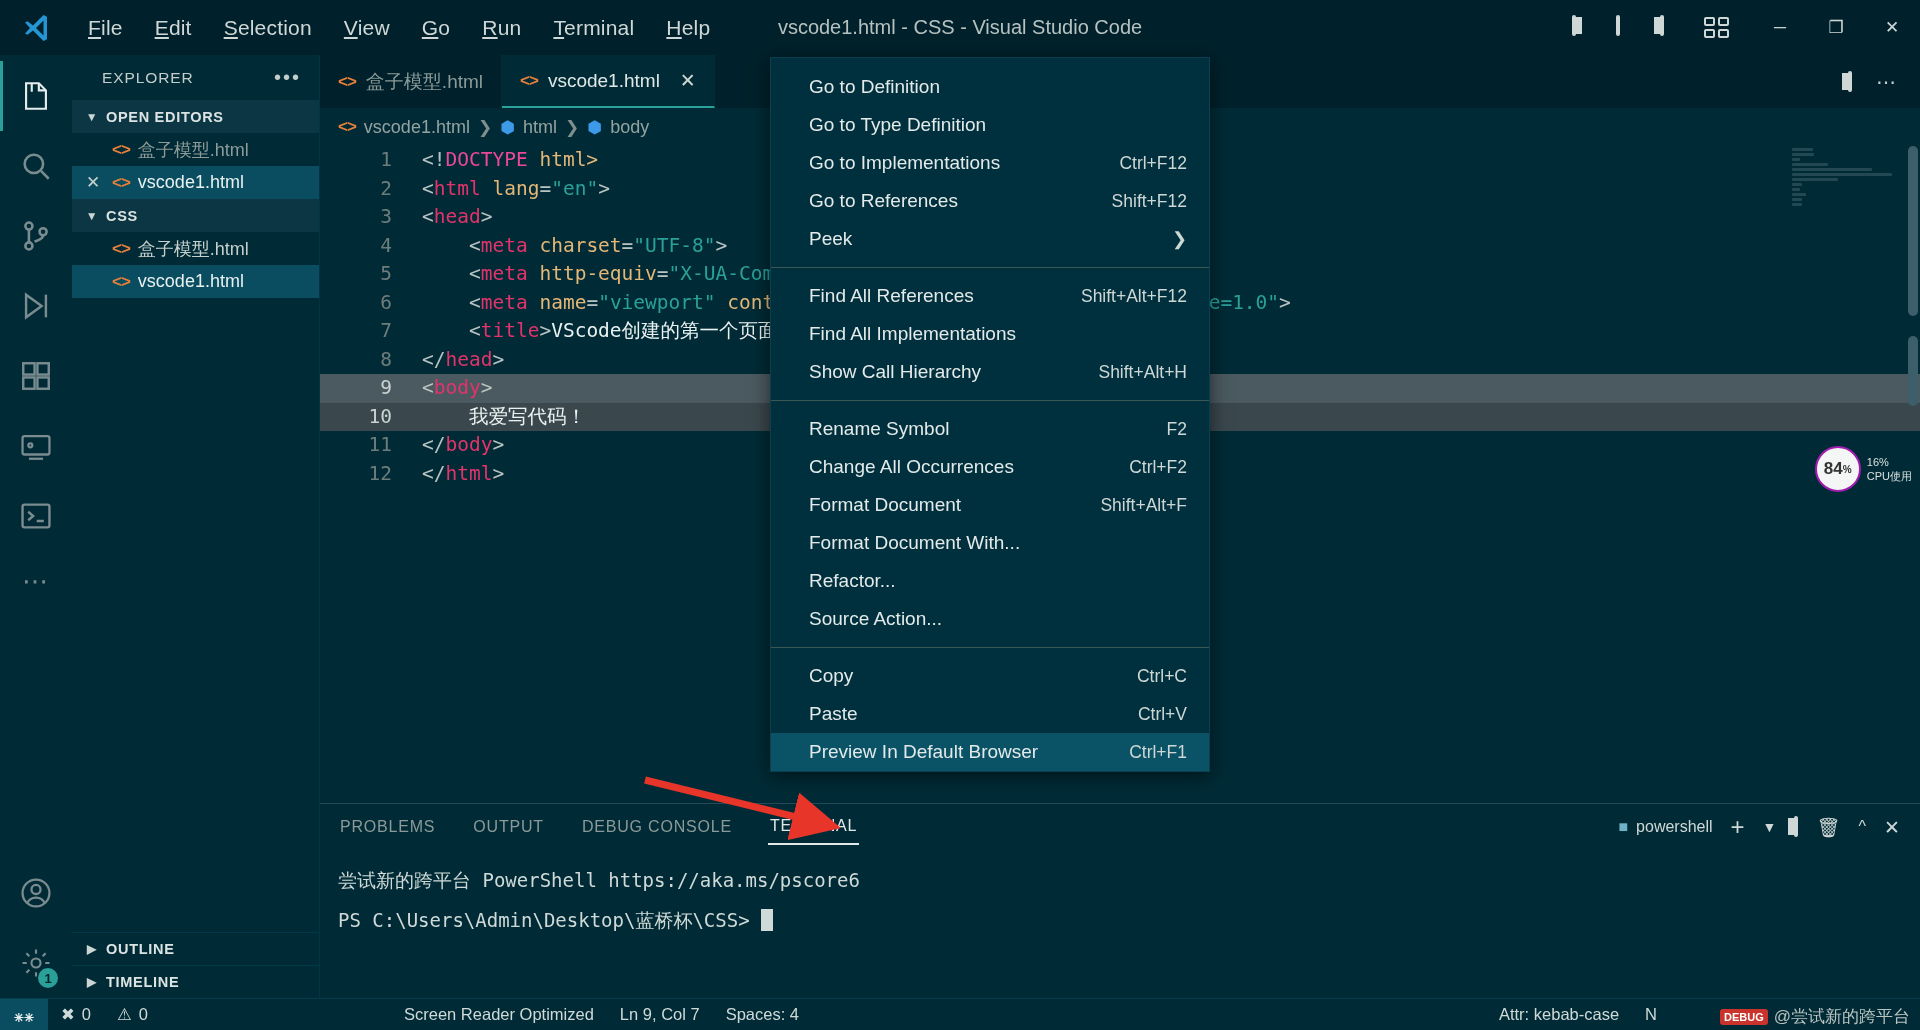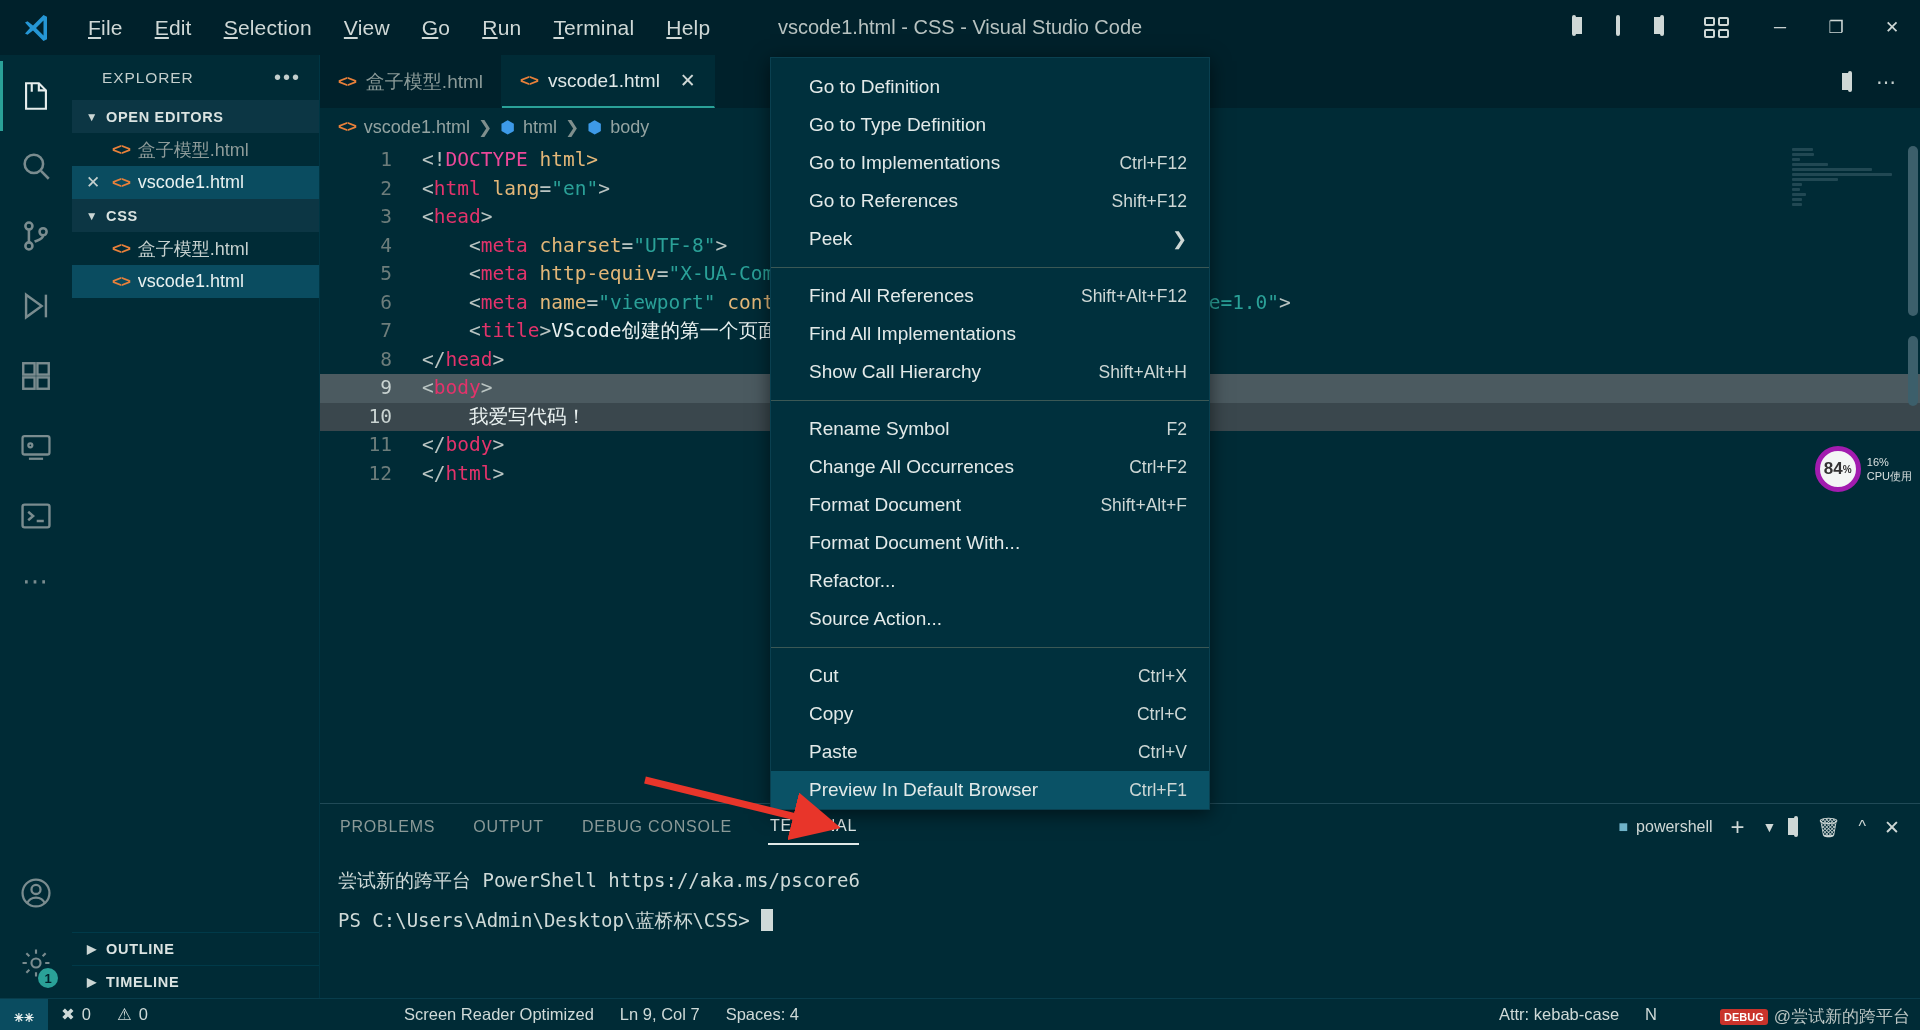--- a/index.html
+++ b/index.html
@@ -149,21 +149,21 @@
 
   .scrollbar-v { position: absolute; right: 0; top: 0; width: 14px; height: 100%; }
   .scroll-thumb { position:absolute; right:2px; width:10px; background:#3c5f6b; border-radius:5px; }
 
   
   .cpu-widget {
     position: absolute; right: 8px; top: 300px; display:flex; align-items:center; gap:6px;
   }
   .cpu-ring {
     width: 46px; height: 46px; border-radius: 50%;
-    border: 5px solid #a21caf; background: #f3f6f5;
+    border: 2px solid #a21caf; background: #f3f6f5;
     display:flex; align-items:center; justify-content:center;
     font-size: 17px; font-weight: bold; color:#333; font-family:"Liberation Sans",sans-serif;
   }
   .cpu-ring sup { font-size: 10px; }
   .cpu-txt { font-size: 11px; color:#d8e0df; line-height: 14px; }
 
   
   .panel { height: 195px; flex: 0 0 195px; background:#002b36; border-top: 1px solid #204a57; display:flex; flex-direction:column; }
   .panel-tabs { height: 46px; display:flex; align-items:center; padding-left: 18px; gap: 34px; position:relative; }
   .ptab { font-size: 16px; letter-spacing: .8px; color:#8b9a98; padding: 8px 2px; }
@@ -540,24 +540,20 @@
         <span>Format Document With...</span>
       </div>
       <div class="ctxitem">
         <span>Refactor...</span>
       </div>
       <div class="ctxitem">
         <span>Source Action...</span>
       </div>
       <div class="ctxsep"></div>
       <div class="ctxitem">
-        <span>Cut</span>
-        <span class="ksc">Ctrl+X</span>
-      </div>
-      <div class="ctxitem">
         <span>Copy</span>
         <span class="ksc">Ctrl+C</span>
       </div>
       <div class="ctxitem">
         <span>Paste</span>
         <span class="ksc">Ctrl+V</span>
       </div>
       <div class="ctxitem selected">
         <span>Preview In Default Browser</span>
         <span class="ksc">Ctrl+F1</span>

